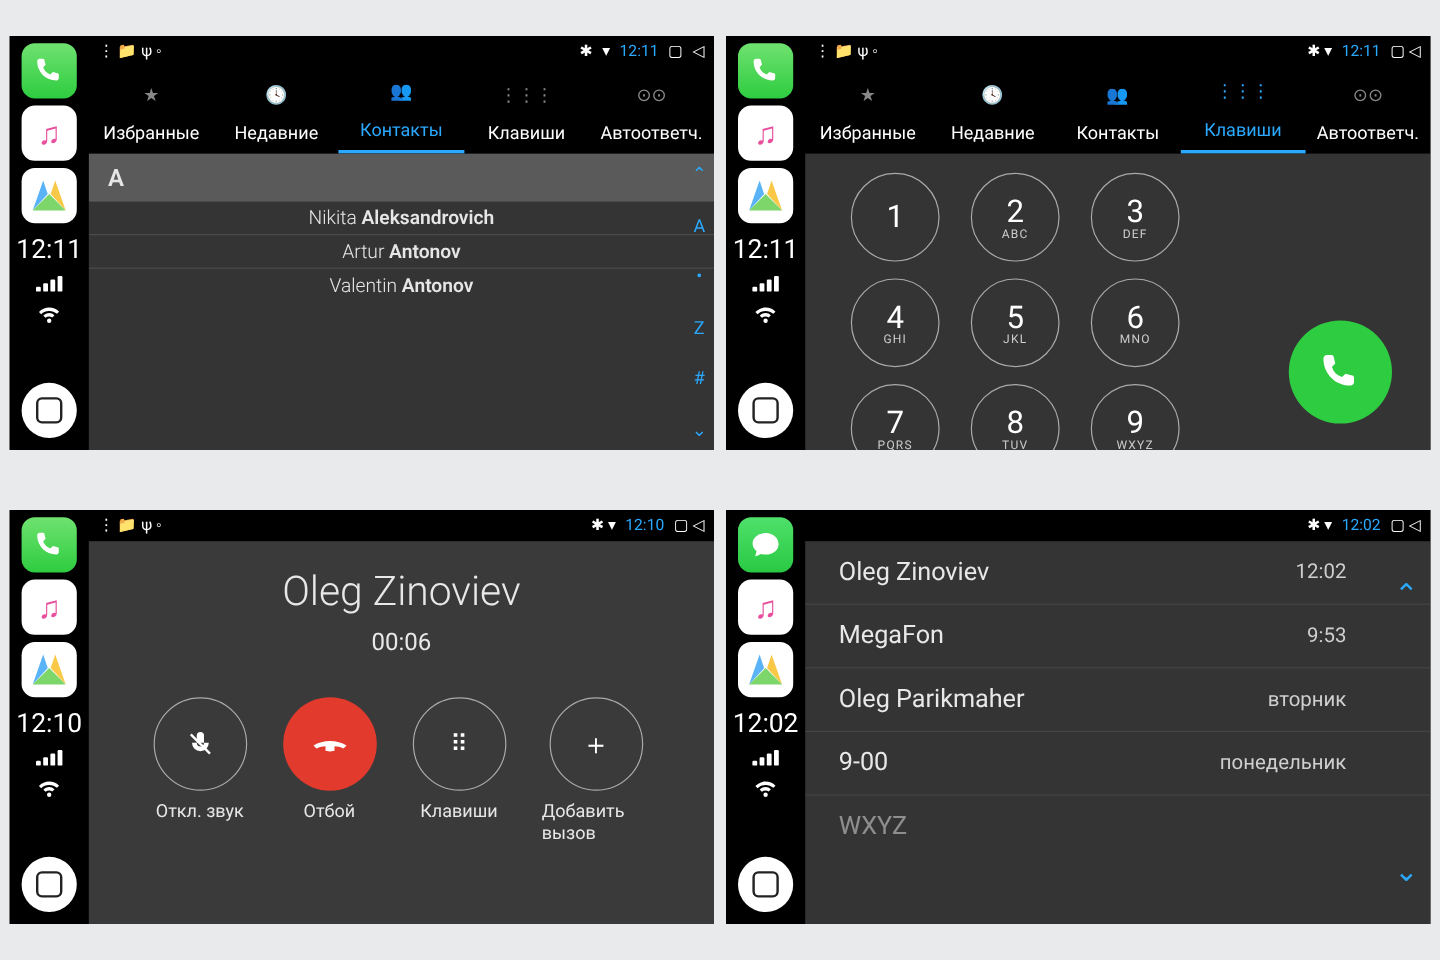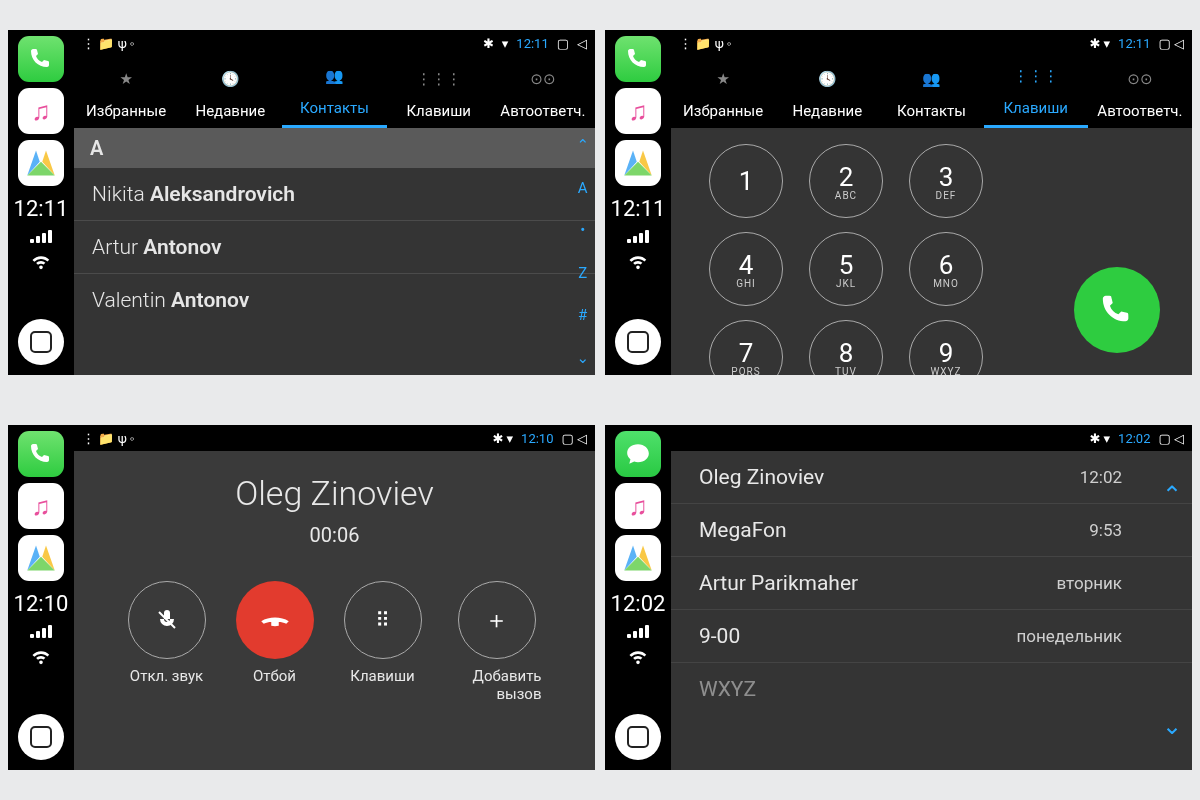--- a/index.html
+++ b/index.html
@@ -36,21 +36,21 @@
 
   
   .tabs { display:flex; background:#000; height:72px; align-items:flex-end; }
   .tab { flex:1; text-align:center; padding-bottom:8px; color:#fff; font-size:15px; cursor:pointer;}
   .tab.active { color:#2aa9ff; border-bottom:3px solid #2aa9ff; }
   .tab .ti { display:block; margin:0 auto 4px; height:28px; color:#888;}
   .tab.active .ti{ color:#2aa9ff;}
 
   .content { flex:1; background:#343434; color:#e6e6e6; position:relative; overflow:hidden;}
   .sect-head { background:#5a5a5a; padding:8px 16px; font-size:20px; font-weight:600;}
-  .row { padding:14px 18px; font-size:21px; border-bottom:1px solid #4b4b4b; }
+  .row { padding:4px 18px; font-size:16px; border-bottom:1px solid #4b4b4b;text-align:center; }
   .row .first{ font-weight:300;} .row .last{font-weight:600;}
   .idxbar{position:absolute;right:6px;top:8px;bottom:8px;display:flex;flex-direction:column;justify-content:space-between;align-items:center;color:#2aa9ff;font-size:15px;}
 
   
   .keypad{display:grid;grid-template-columns:repeat(3,74px);gap:14px 26px;padding:16px 0 0 38px;}
   .key{width:74px;height:74px;border-radius:50%;border:1.5px solid #aaa;color:#fff;display:flex;flex-direction:column;align-items:center;justify-content:center;font-size:26px;}
   .key small{font-size:10px;letter-spacing:1px;color:#ccc;margin-top:-2px;}
   .call-green{position:absolute;right:32px;bottom:22px;width:86px;height:86px;border-radius:50%;background:#2ecc40;display:flex;align-items:center;justify-content:center;}
 
   
@@ -283,21 +283,21 @@
               </svg>
             </div>
             <span>Отбой</span>
           </div>
         <div class="ca">
             <div class="cbtn" style="font-size:20px">⠿</div>
             <span>Клавиши</span>
           </div>
         <div class="ca">
             <div class="cbtn">＋</div>
-            <span style="text-align:right;max-width:90px">Добавить вызов</span>
+            <span style="text-align:left;max-width:90px">Добавить вызов</span>
           </div>
       </div>
     </div>
   </div>
 </div>
 
 <div class="screen">
   <div class="dock">
     <div class="app-ic ic-msg">
         <svg viewBox="0 0 24 24" width="26" fill="#fff">
@@ -336,21 +336,21 @@
     <div class="content">
       <div class="mrow">
           <span>Oleg Zinoviev</span>
           <span class="t">12:02</span>
         </div>
       <div class="mrow">
           <span>MegaFon</span>
           <span class="t">9:53</span>
         </div>
       <div class="mrow">
-          <span>Artur Parikmaher</span>
+          <span>Oleg Parikmaher</span>
           <span class="t">вторник</span>
         </div>
       <div class="mrow">
           <span>9-00</span>
           <span class="t">понедельник</span>
         </div>
       <div class="mrow" style="border:none;opacity:.5">
           <span>WXYZ</span>
           <span class="t"></span>
         </div>

